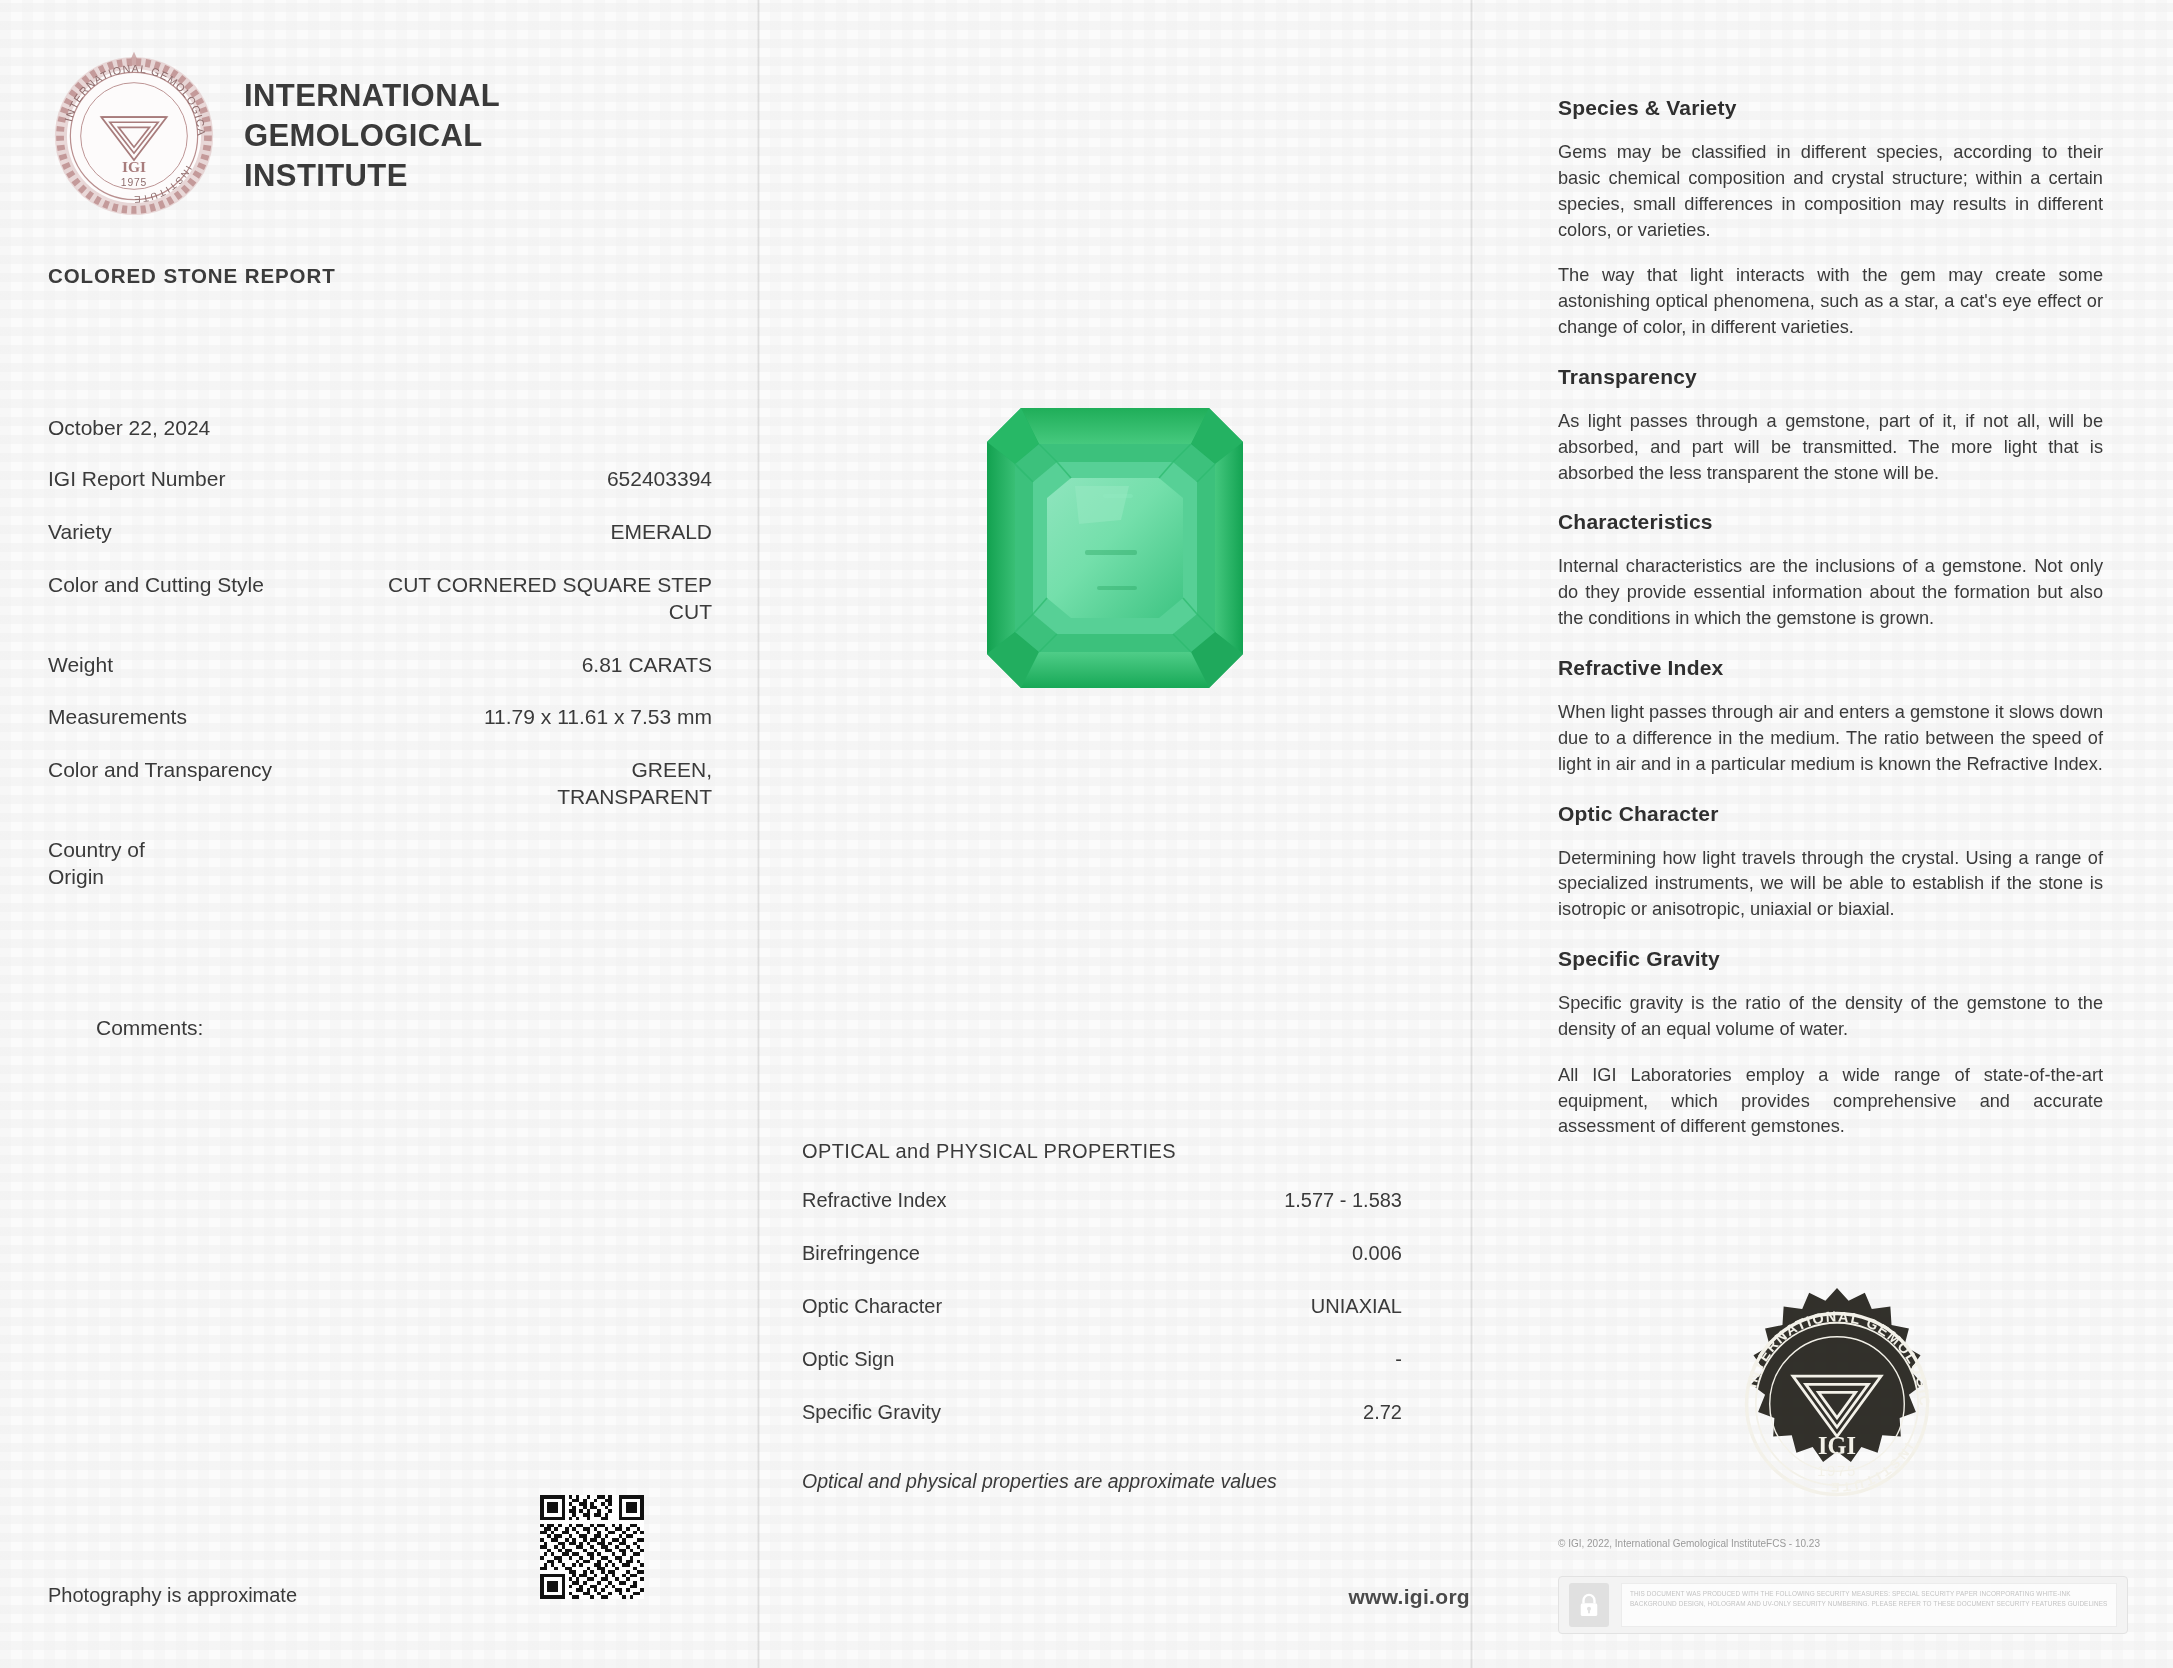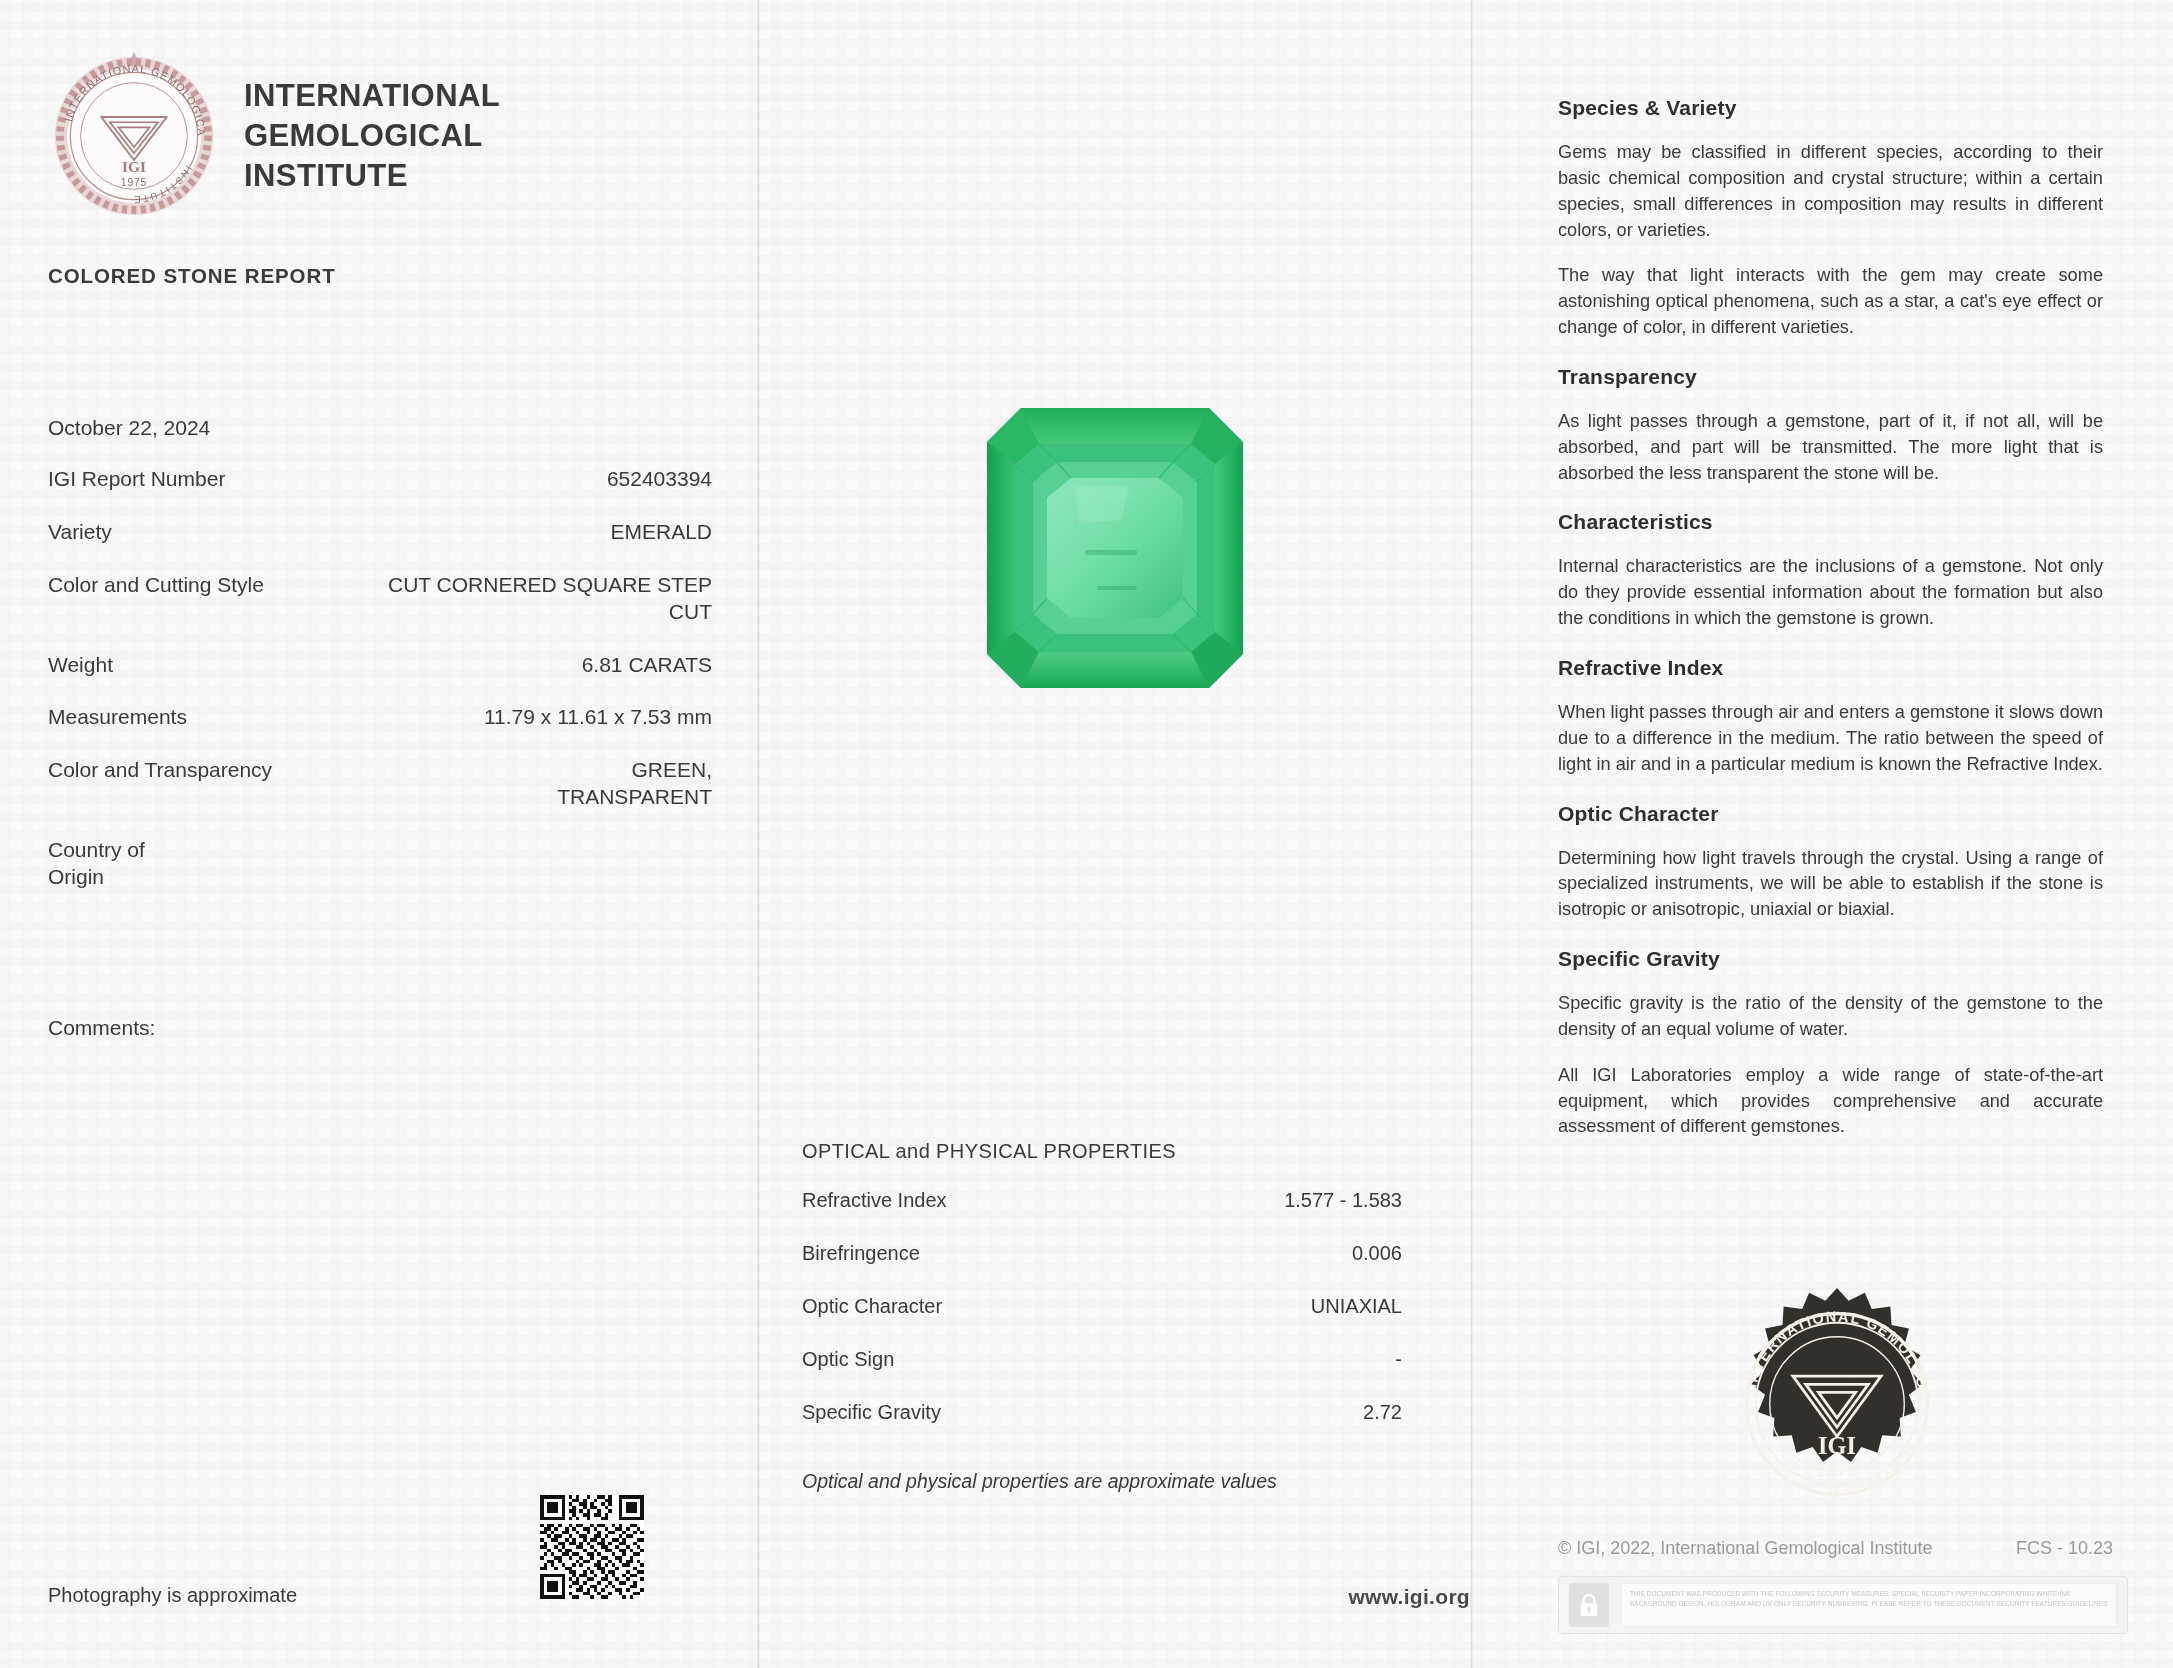--- a/index.html
+++ b/index.html
@@ -87,20 +87,21 @@
   }
   .kv .k { flex: 0 0 auto; white-space: pre-line; }
   .kv .v { flex: 1 1 auto; text-align: right; white-space: pre-line; }
 
   .comments {
     margin-top: 92px;
     font-size: 21px;
     line-height: 1.42;
     color: #3a3a3a;
     white-space: pre-line;
+    margin-left: 48px;
   }
 
   .qr {
     position: absolute;
     left: 540px; top: 1495px;
     width: 104px; height: 104px;
   }
 
   .photo-note {
     position: absolute;
@@ -199,23 +200,22 @@
     left: 248px; top: 1288px;
     width: 232px; height: 232px;
     opacity: 0.92;
   }
 
   .copyright-row {
     position: absolute;
     left: 85px; top: 1538px;
     width: 555px;
     display: flex;
-    justify-content: space-between;
     align-items: baseline;
-    font-size: 18px;
+    font-size: 10px;
     color: #9a9a9a;
   }
 
   .secure-bar {
     position: absolute;
     left: 85px; top: 1576px;
     width: 570px; height: 58px;
     background: #f3f3f3;
     border: 1px solid #e2e2e2;
     border-radius: 4px;

